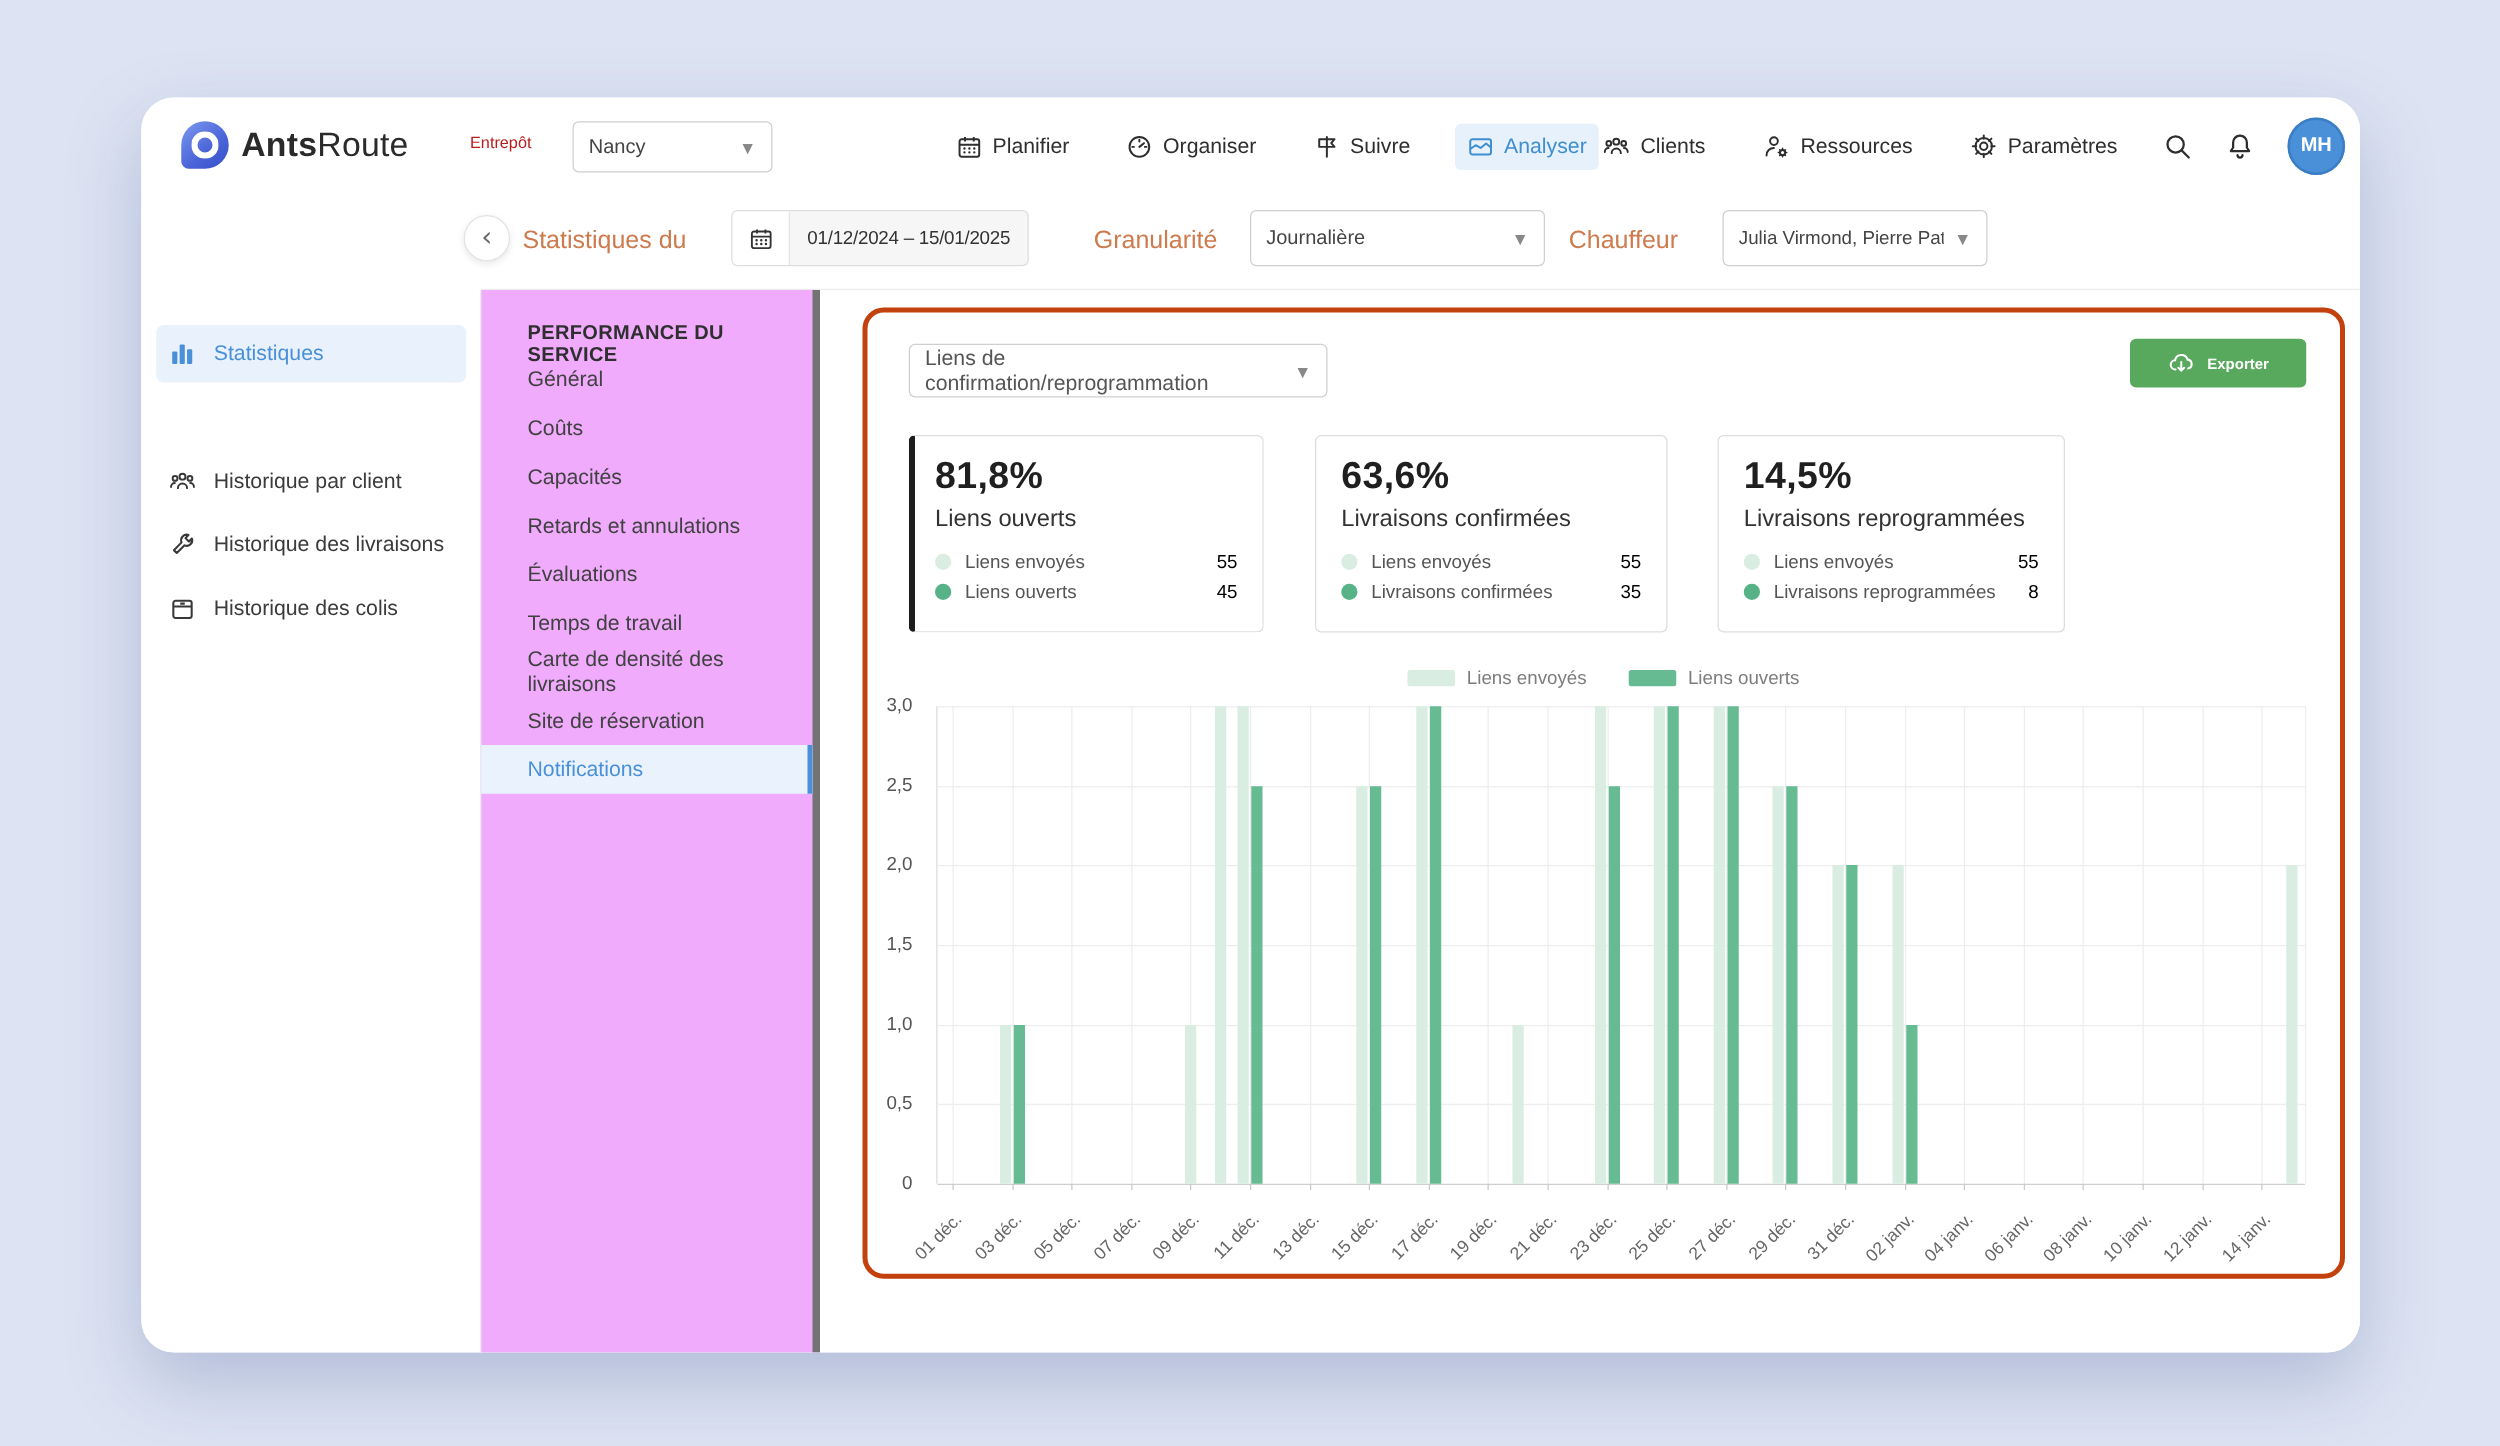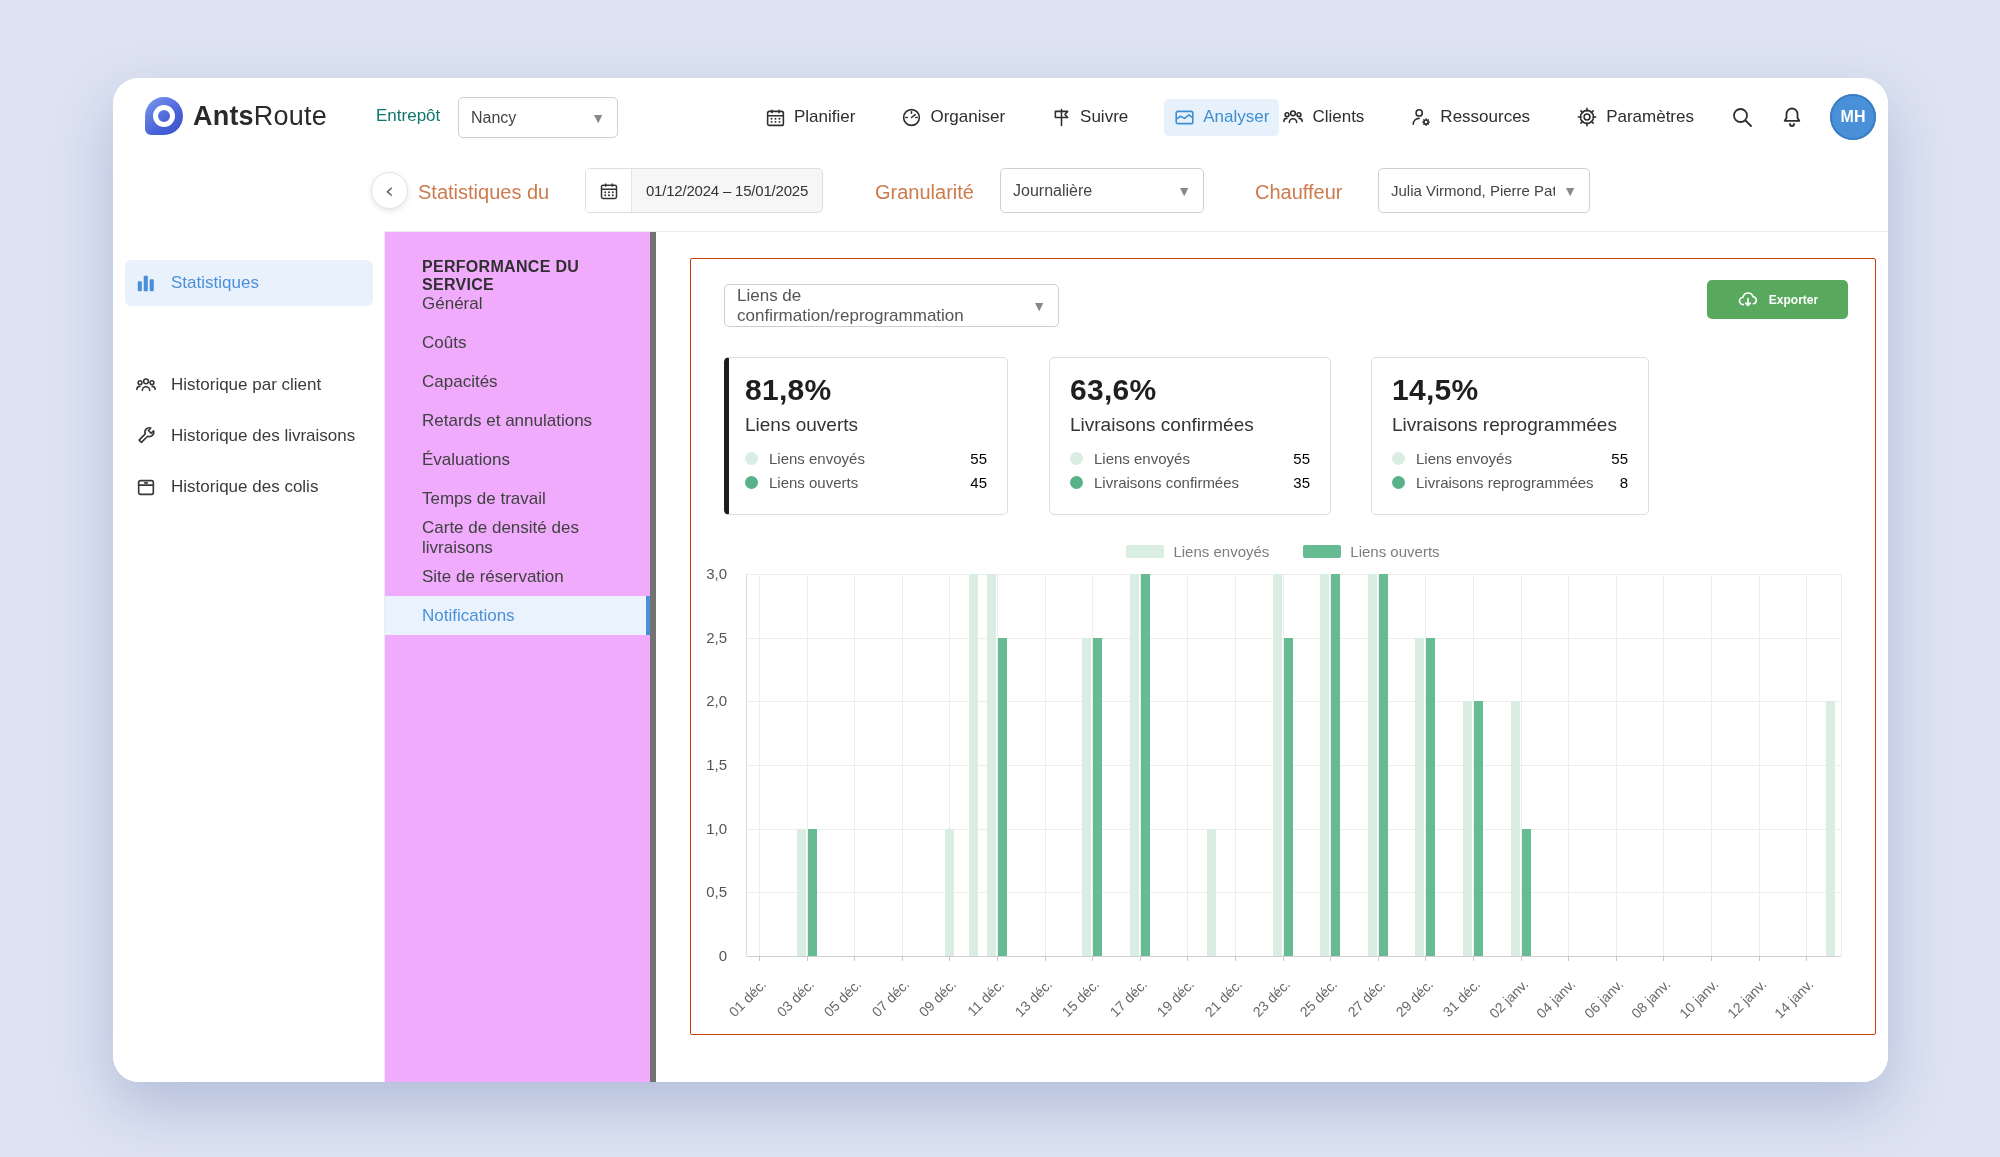--- a/index.html
+++ b/index.html
@@ -10,21 +10,21 @@
 
   
   .navbar { position:absolute; left:0; top:0; width:100%; height:78px; background:#fff; }
   .logo { position:absolute; left:32px; top:19px; display:flex; align-items:center; gap:10px; }
   .logo-mark { position:relative; width:38px; height:38px; background:linear-gradient(140deg,#7c9bf0 0%,#4a63d8 60%,#3550c8 100%);
                border-radius:50% 50% 50% 6px; }
   .logo-ring { position:absolute; left:8px; top:8px; width:22px; height:22px; border:5px solid #fff; border-radius:50%;
                clip-path:polygon(0 0,100% 0,100% 78%,78% 100%,0 100%); }
   .logo-text { font-size:27px; color:#2a2a2a; letter-spacing:.2px; }
   .logo-text b { font-weight:700;text-align:center; }
-  .wh-label { position:absolute; left:263px; top:28px; font-size:17px; color:#0f766e; }
+  .wh-label { position:absolute; left:263px; top:28px; font-size:13px; color:#b91c1c; }
   .select { display:flex; align-items:center; justify-content:space-between; background:#fff; border:1px solid #cfcfcf;
             border-radius:5px; padding:0 12px; color:#444; cursor:pointer; }
   .wh-select { position:absolute; left:345px; top:19px; width:160px; height:41px; font-size:16px; }
   .caret { color:#888; font-size:14px; margin-left:8px; }
   .nav-main { position:absolute; left:642px; top:0; height:78px; display:flex; align-items:center; gap:26px; }
   .nav-item { display:flex; align-items:center; gap:8px; font-size:17px; color:#2e2e2e; font-weight:500; cursor:pointer;
               padding:8px 10px; border-radius:5px; }
   .nav-item svg { stroke:#2e2e2e; }
   .nav-item.active { background:#e7f1fb; color:#3e8ed0;justify-content:center; }
   .nav-item.active svg { stroke:#3e8ed0; }
@@ -37,40 +37,40 @@
   .filterbar { position:absolute; left:0; top:78px; width:100%; height:76px; background:#fff; }
   .filterbar .divider { position:absolute; left:272px; bottom:0; right:0; height:1px; background:#ececec; }
   .back-btn { position:absolute; left:258px; top:16px; width:37px; height:37px; border-radius:50%; background:#fff;
               border:1px solid #e3e3e3; box-shadow:0 2px 6px rgba(0,0,0,.10); color:#666; font-size:22px; line-height:33px;
               text-align:center; cursor:pointer; font-family:"DejaVu Sans",sans-serif; }
   .flabel { position:absolute; top:25px; font-size:20px; font-weight:500; color:#cd7a4d; }
   .datefield { position:absolute; left:472px; top:12px; width:238px; height:45px; border:1px solid #ddd; border-radius:5px;
                display:flex; align-items:stretch; overflow:hidden; cursor:pointer; background:#f6f6f6; }
   .cal-cell { width:46px; background:#fff; border-right:1px solid #e4e4e4; display:flex; align-items:center; justify-content:center; }
   .date-val { flex:1; display:flex; align-items:center; justify-content:center; font-size:15px; color:#333; letter-spacing:-.2px; }
-  .gran-select { position:absolute; left:887px; top:12px; width:204px; height:45px; font-size:16px; }
+  .gran-select { position:absolute; left:887px; top:12px; width:236px; height:45px; font-size:16px; }
   .drv-select  { position:absolute; left:1265px; top:12px; width:212px; height:45px; font-size:15px; }
   .drv-select span:first-child { white-space:nowrap; overflow:hidden; }
 
   
   .content { position:absolute; left:0; top:154px; width:100%; height:850px; }
   .sidebar { position:absolute; left:0; top:0; width:272px; height:100%; border-right:1px solid #ececec; background:#fff; }
   .side-item { position:absolute; left:12px; width:248px; height:46px; border-radius:6px; display:flex; align-items:center;
                gap:14px; padding:0 10px; font-size:17px; color:#3b3b3b; cursor:pointer; }
   .side-item svg { flex:0 0 auto; }
   .side-item.active { background:#e9f2fc; color:#4a90d9; }
   .submenu { position:absolute; left:272px; top:0; width:271px; height:100%; border-right:6px solid #737373; background:#f0abfc; }
   .sub-heading { position:absolute; left:37px; top:26px; font-size:16px; font-weight:700; color:#2f2f2f; letter-spacing:.3px; }
   .sub-item { position:absolute; left:0; width:100%; height:39px; display:flex; align-items:center; padding-left:37px;
               font-size:17px; color:#414141; cursor:pointer; }
   .sub-item.active { background:#eaf3fd; color:#4a90d9; border-right:4px solid #4a90d9; }
 
   
   .mainarea { position:absolute; left:543px; top:0; width:1232px; height:100%; background:#fff; }
-  .panel { position:absolute; left:34px; top:26px; width:1186px; height:777px; border:1px solid #c2410c; border-radius:2px; background:#fff; }
+  .panel { position:absolute; left:34px; top:14px; width:1186px; height:777px; border:4px solid #c2410c; border-radius:17px; background:#fff; }
   .metric-select { position:absolute; left:33px; top:25px; width:335px; height:43px; font-size:17px; color:#555; }
   .export-btn { position:absolute; right:27px; top:21px; width:141px; height:39px; background:#58a85d; border:none; border-radius:5px;
                 color:#fff; font-size:12px; font-weight:700; display:flex; align-items:center; justify-content:center; gap:10px;
                 cursor:pointer; font-family:inherit; }
 
   .card { position:absolute; top:98px; height:158px; background:#fff; border:1px solid #ddd; border-radius:5px; padding:15px 20px; }
   .card.selected { border-left:5px solid #1d1d1d; padding-left:16px; }
   .card-pct { font-size:30px; font-weight:700; color:#1f1f1f; letter-spacing:.3px; }
   .card-title { font-size:19px; color:#333; margin-top:7px; }
   .card-rows { margin-top:14px; display:flex; flex-direction:column; gap:7px; }

